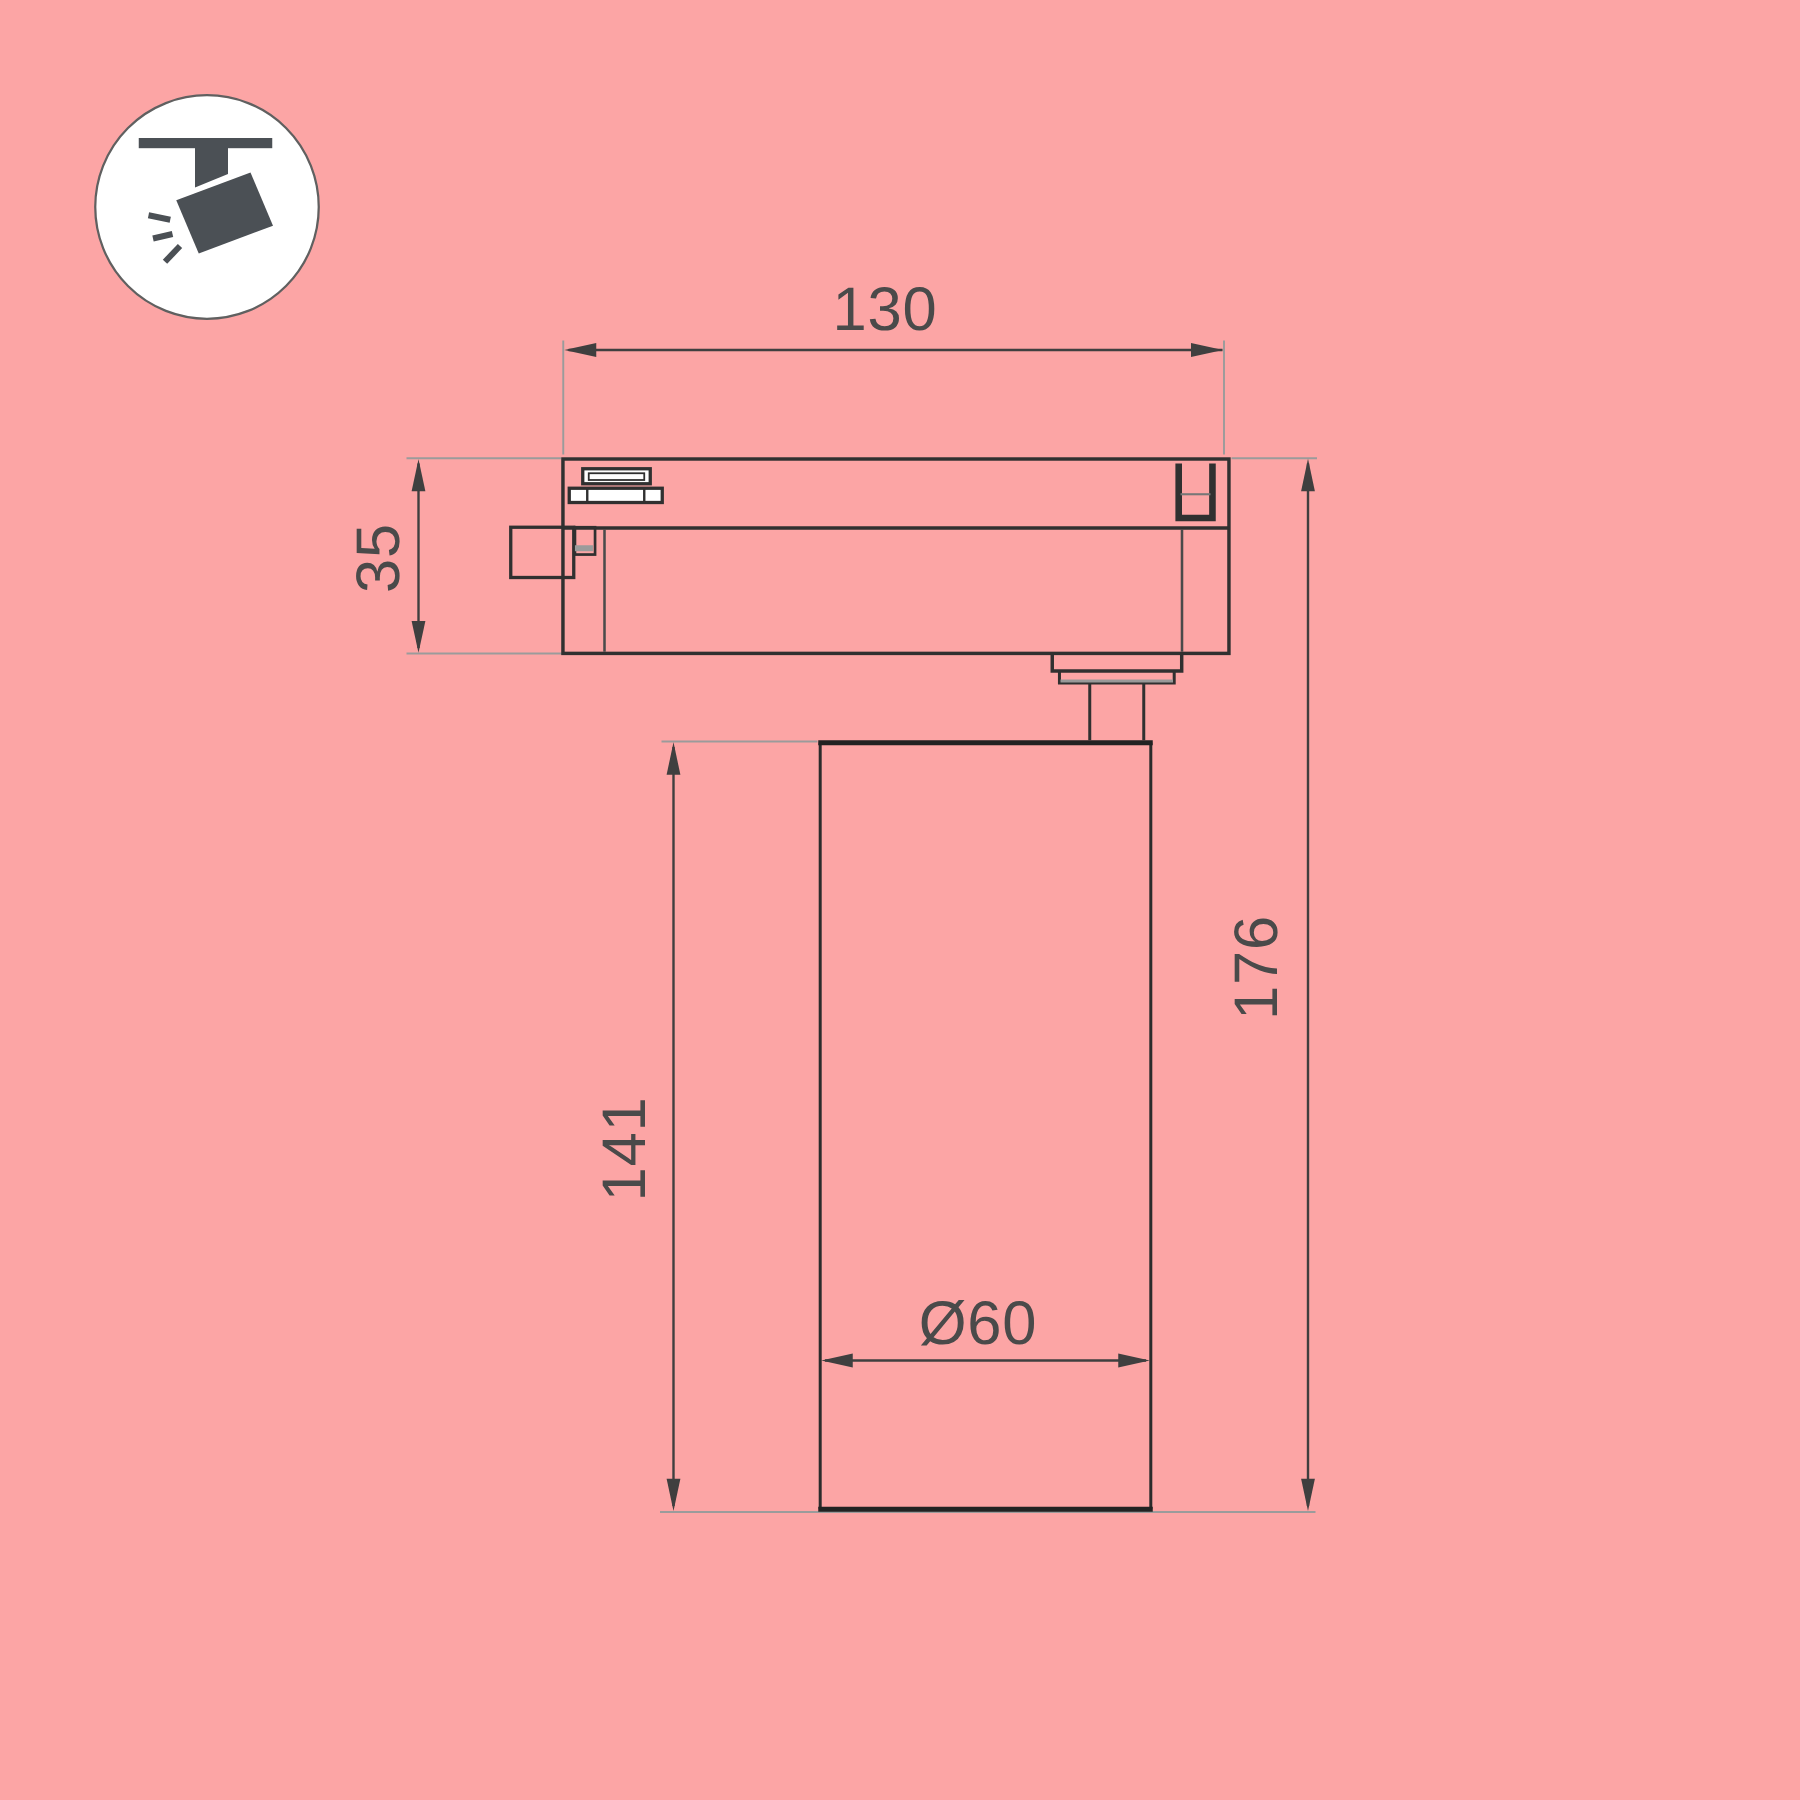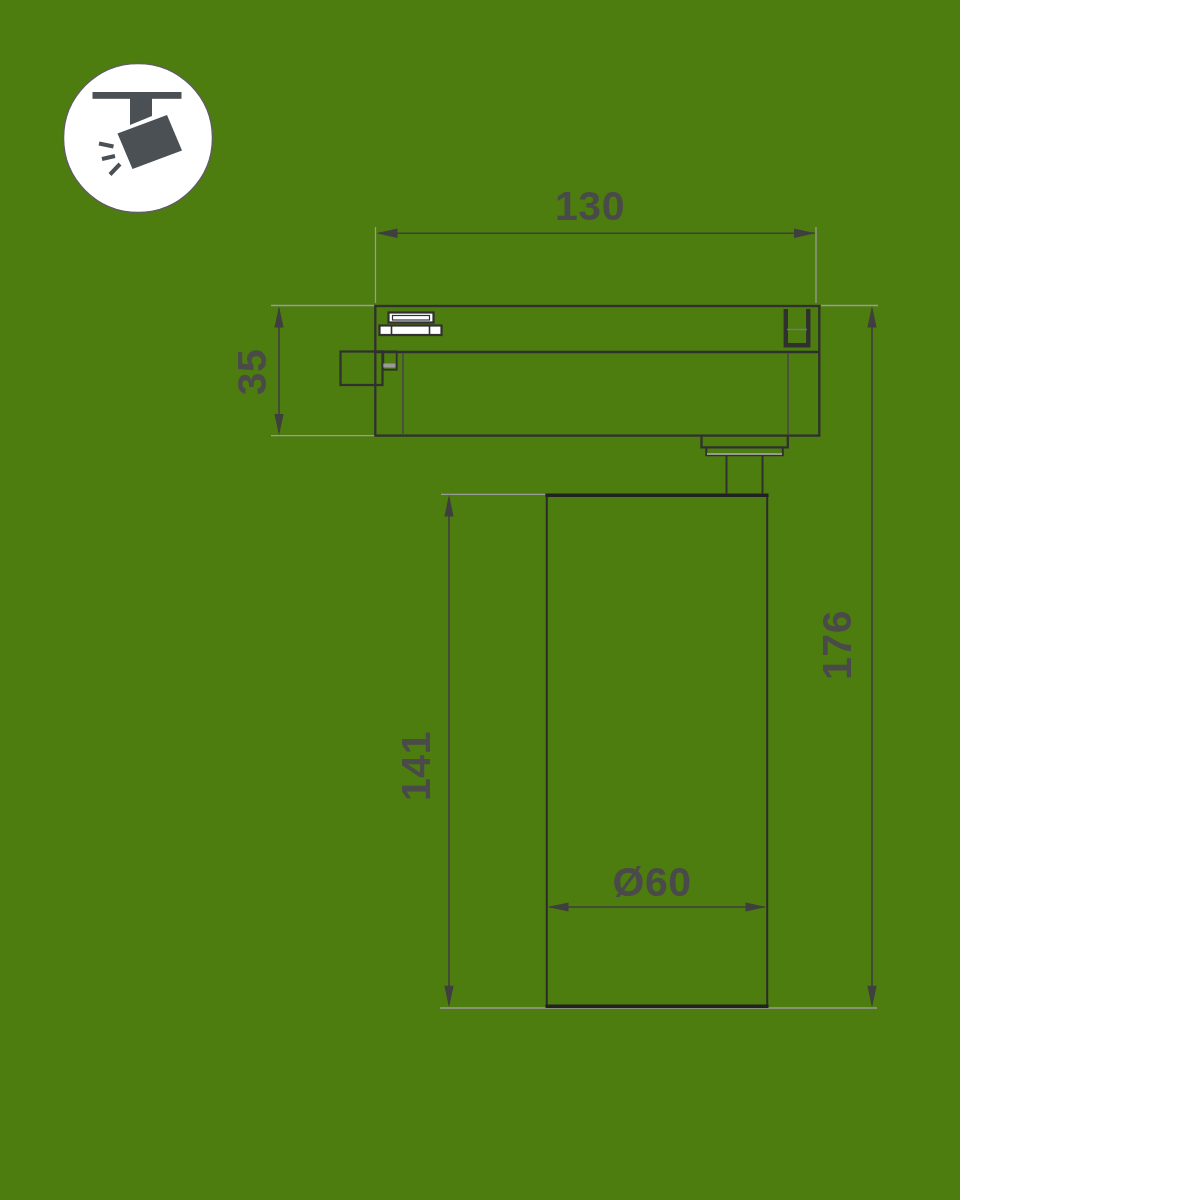--- a/index.html
+++ b/index.html
@@ -2,26 +2,25 @@
 <html><head>
 <meta charset="utf-8">
 <style>
   html, body {
     margin: 0;
     padding: 0;
     background: #ffffff;
   }
   #canvas {
     position: relative;
-    width: 960px;
+    width: 1200px;
     height: 1200px;
-    background: #4d7c0f;
+    background: #fca5a5;
     overflow: hidden;
     font-family: "Liberation Sans", sans-serif;
-    font-weight: bold;
   }
   svg { display: block; }
   .outline {
     fill: none;
     stroke: #303030;
     stroke-width: 2.3;
   }
   .outline-thin {
     fill: none;
     stroke: #4a4a4a;

